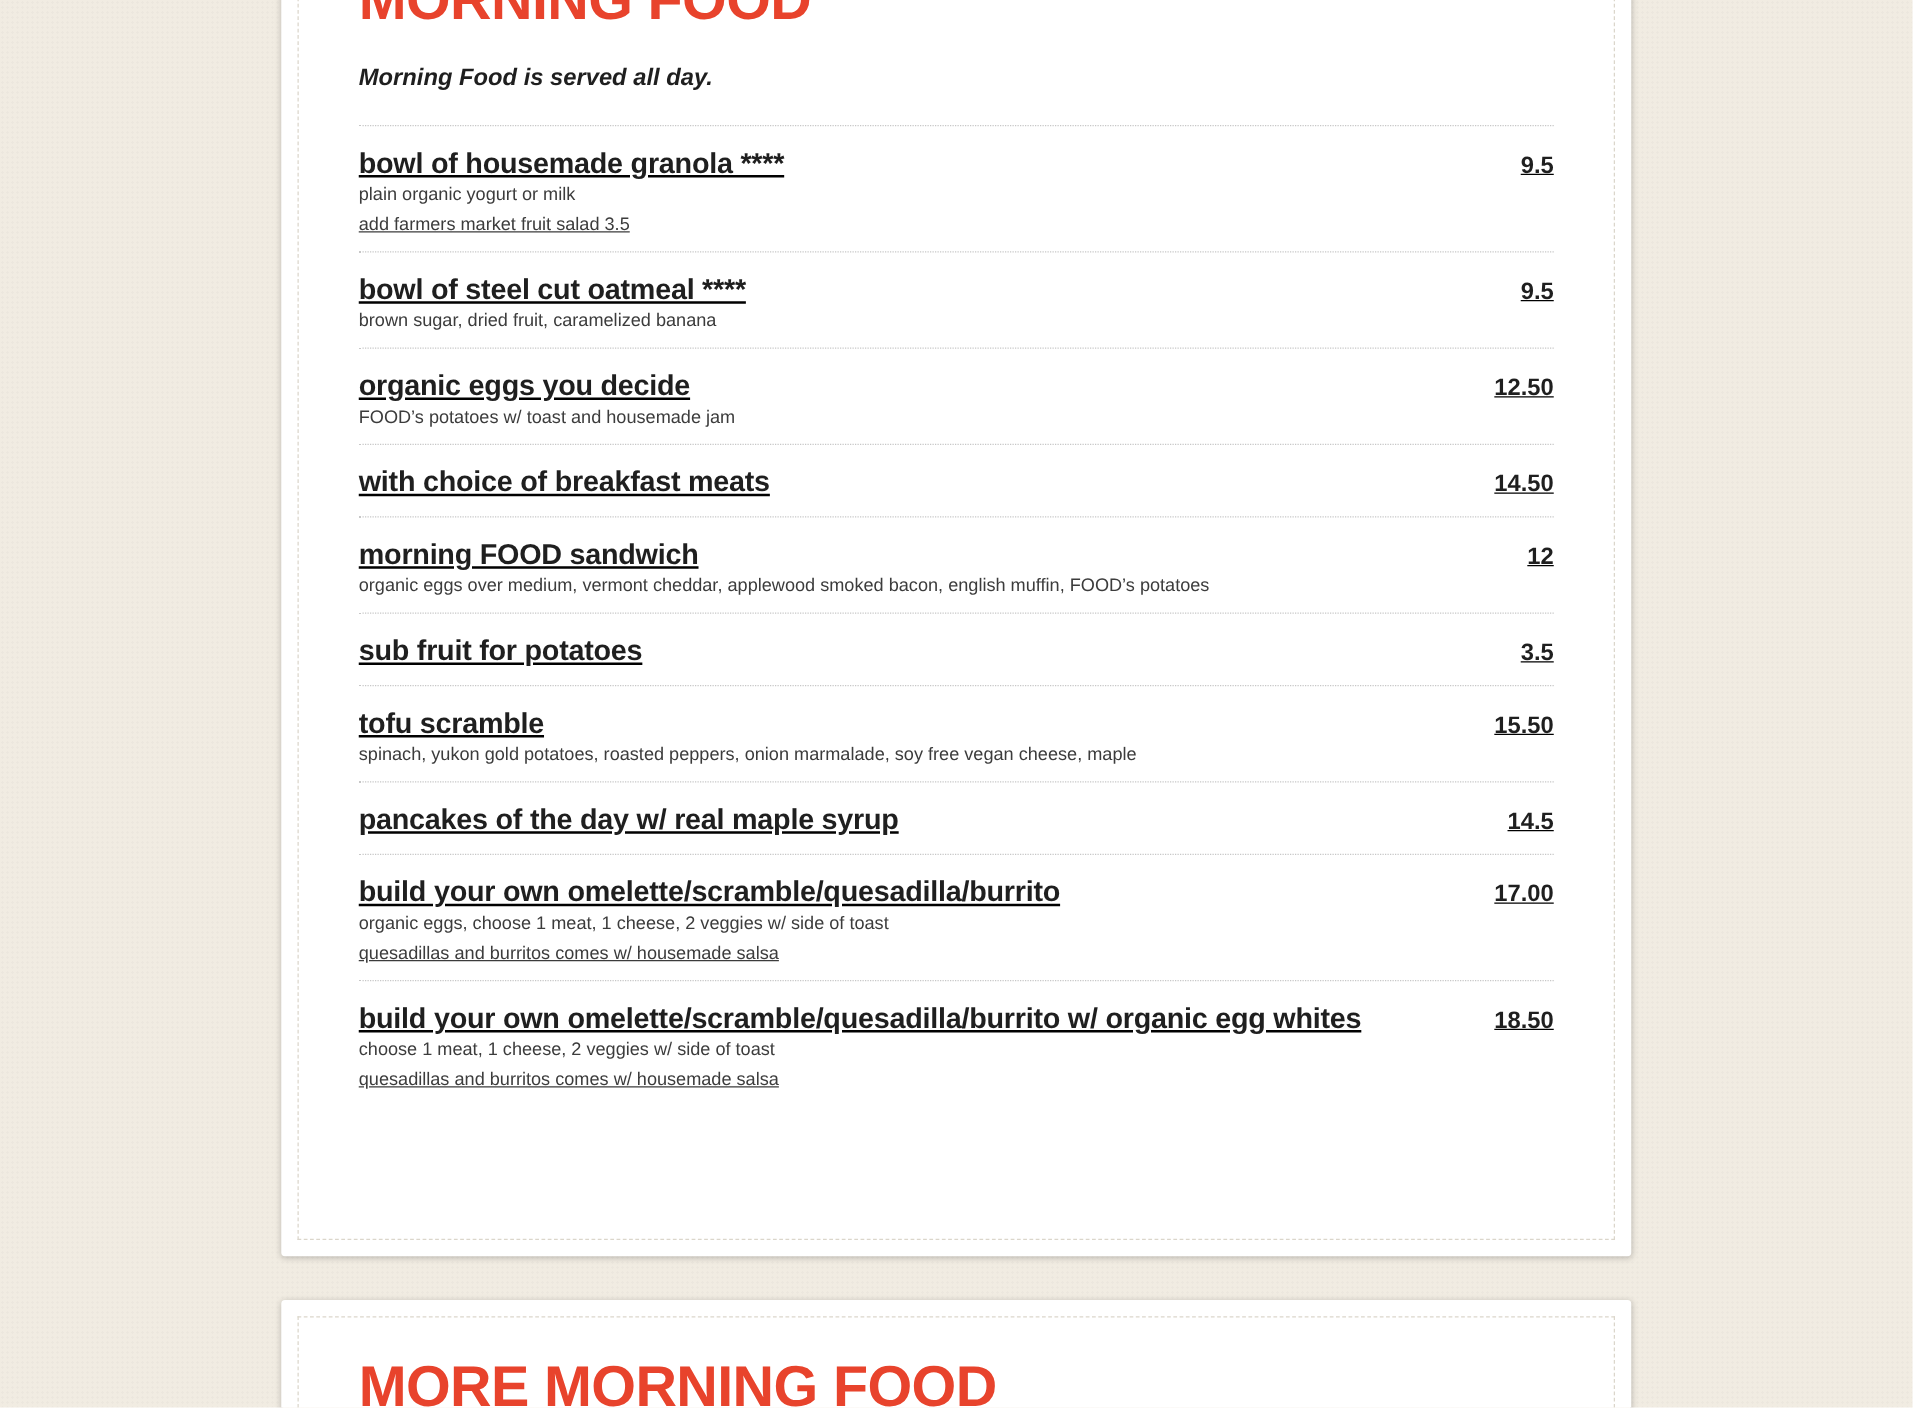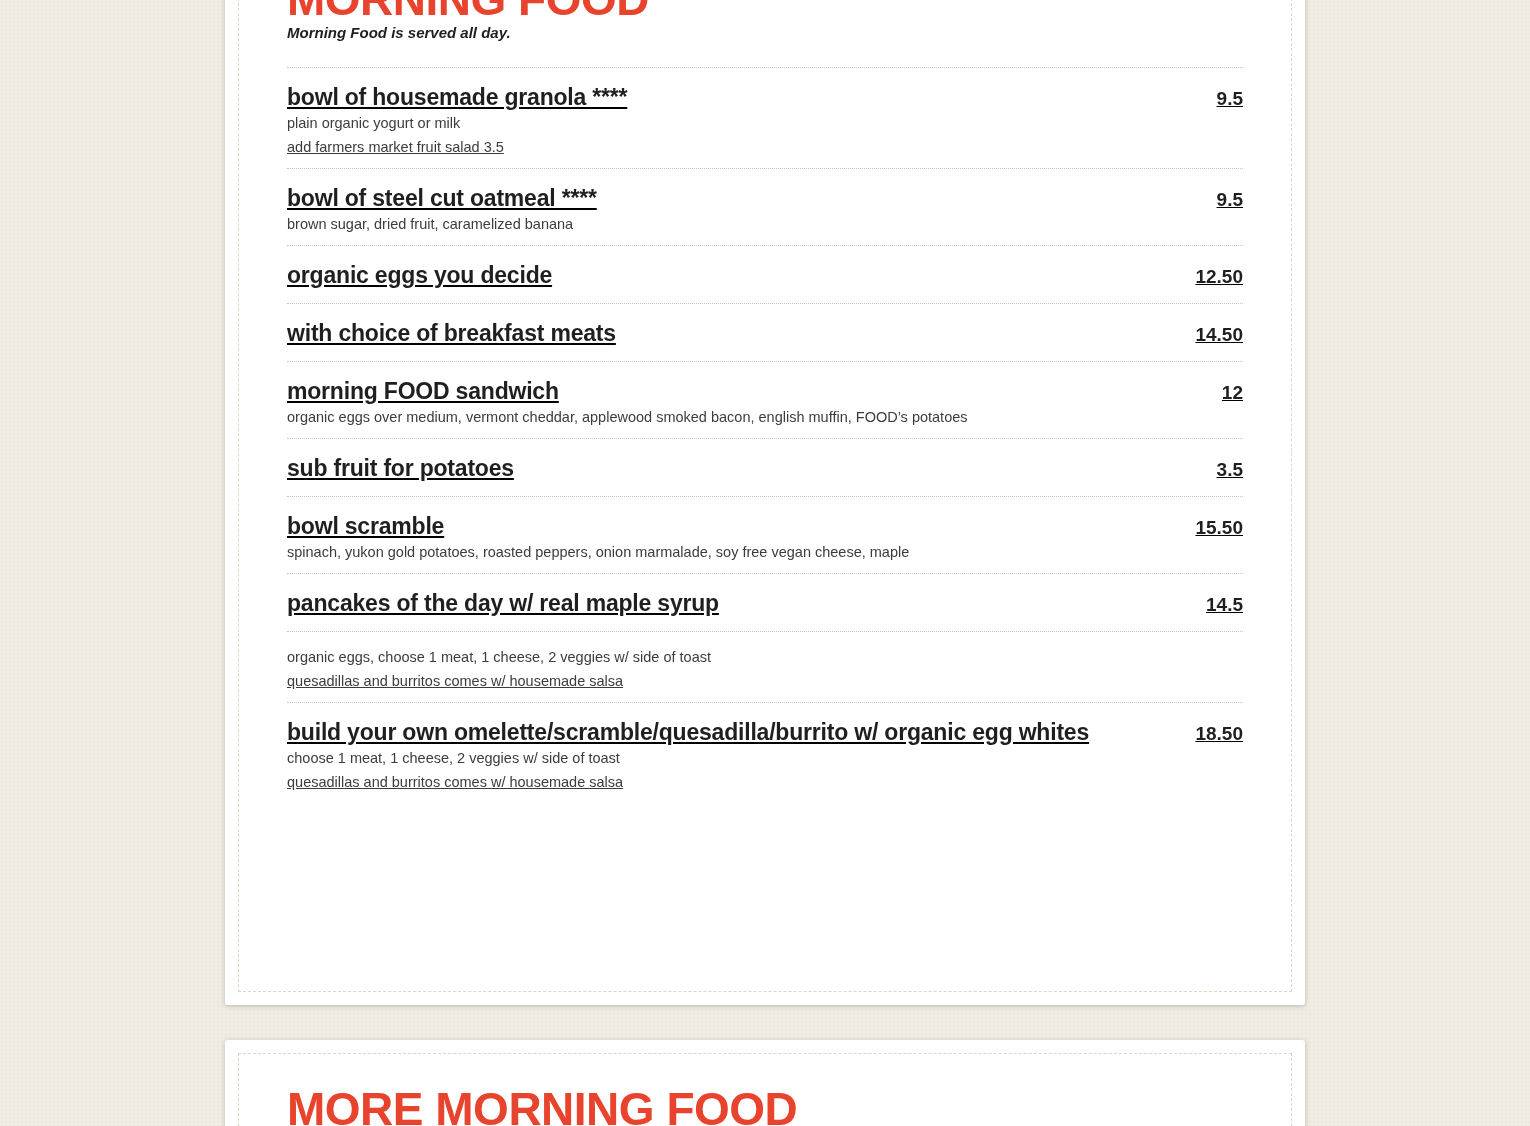--- a/index.html
+++ b/index.html
@@ -47,22 +47,22 @@
   .section-title {
     font-size: 46px;
     font-weight: 700;
     line-height: 50px;
     letter-spacing: -0.5px;
     color: #e8432c;
     text-transform: uppercase;
   }
 
   .section-note {
-    margin-top: 0;
-    font-size: 15px;
+    margin-top: 28px;
+    font-size: 19px;
     font-style: italic;
     font-weight: 700;
     color: #1f1f1f;
   }
 
   .menu-items {
     margin-top: 26px;
   }
 
   .menu-item {
@@ -132,20 +132,21 @@
           <span class="item-price">9.5</span>
         </div>
         <p class="item-desc">brown sugar, dried fruit, caramelized banana</p>
       </div>
 
       <div class="menu-item">
         <div class="item-row">
           <h3 class="item-name">organic eggs you decide</h3>
           <span class="item-price">12.50</span>
         </div>
+        <p class="item-desc">FOOD’s potatoes w/ toast and housemade jam</p>
       </div>
 
       <div class="menu-item">
         <div class="item-row">
           <h3 class="item-name">with choice of breakfast meats</h3>
           <span class="item-price">14.50</span>
         </div>
       </div>
 
       <div class="menu-item">
@@ -158,34 +159,38 @@
 
       <div class="menu-item">
         <div class="item-row">
           <h3 class="item-name">sub fruit for potatoes</h3>
           <span class="item-price">3.5</span>
         </div>
       </div>
 
       <div class="menu-item">
         <div class="item-row">
-          <h3 class="item-name">bowl scramble</h3>
+          <h3 class="item-name">tofu scramble</h3>
           <span class="item-price">15.50</span>
         </div>
         <p class="item-desc">spinach, yukon gold potatoes, roasted peppers, onion marmalade, soy free vegan cheese, maple</p>
       </div>
 
       <div class="menu-item">
         <div class="item-row">
           <h3 class="item-name">pancakes of the day w/ real maple syrup</h3>
           <span class="item-price">14.5</span>
         </div>
       </div>
 
       <div class="menu-item">
+        <div class="item-row">
+          <h3 class="item-name">build your own omelette/scramble/quesadilla/burrito</h3>
+          <span class="item-price">17.00</span>
+        </div>
         <p class="item-desc">organic eggs, choose 1 meat, 1 cheese, 2 veggies w/ side of toast</p>
         <p class="item-desc">quesadillas and burritos comes w/ housemade salsa</p>
       </div>
 
       <div class="menu-item">
         <div class="item-row">
           <h3 class="item-name">build your own omelette/scramble/quesadilla/burrito w/ organic egg whites</h3>
           <span class="item-price">18.50</span>
         </div>
         <p class="item-desc">choose 1 meat, 1 cheese, 2 veggies w/ side of toast</p>

